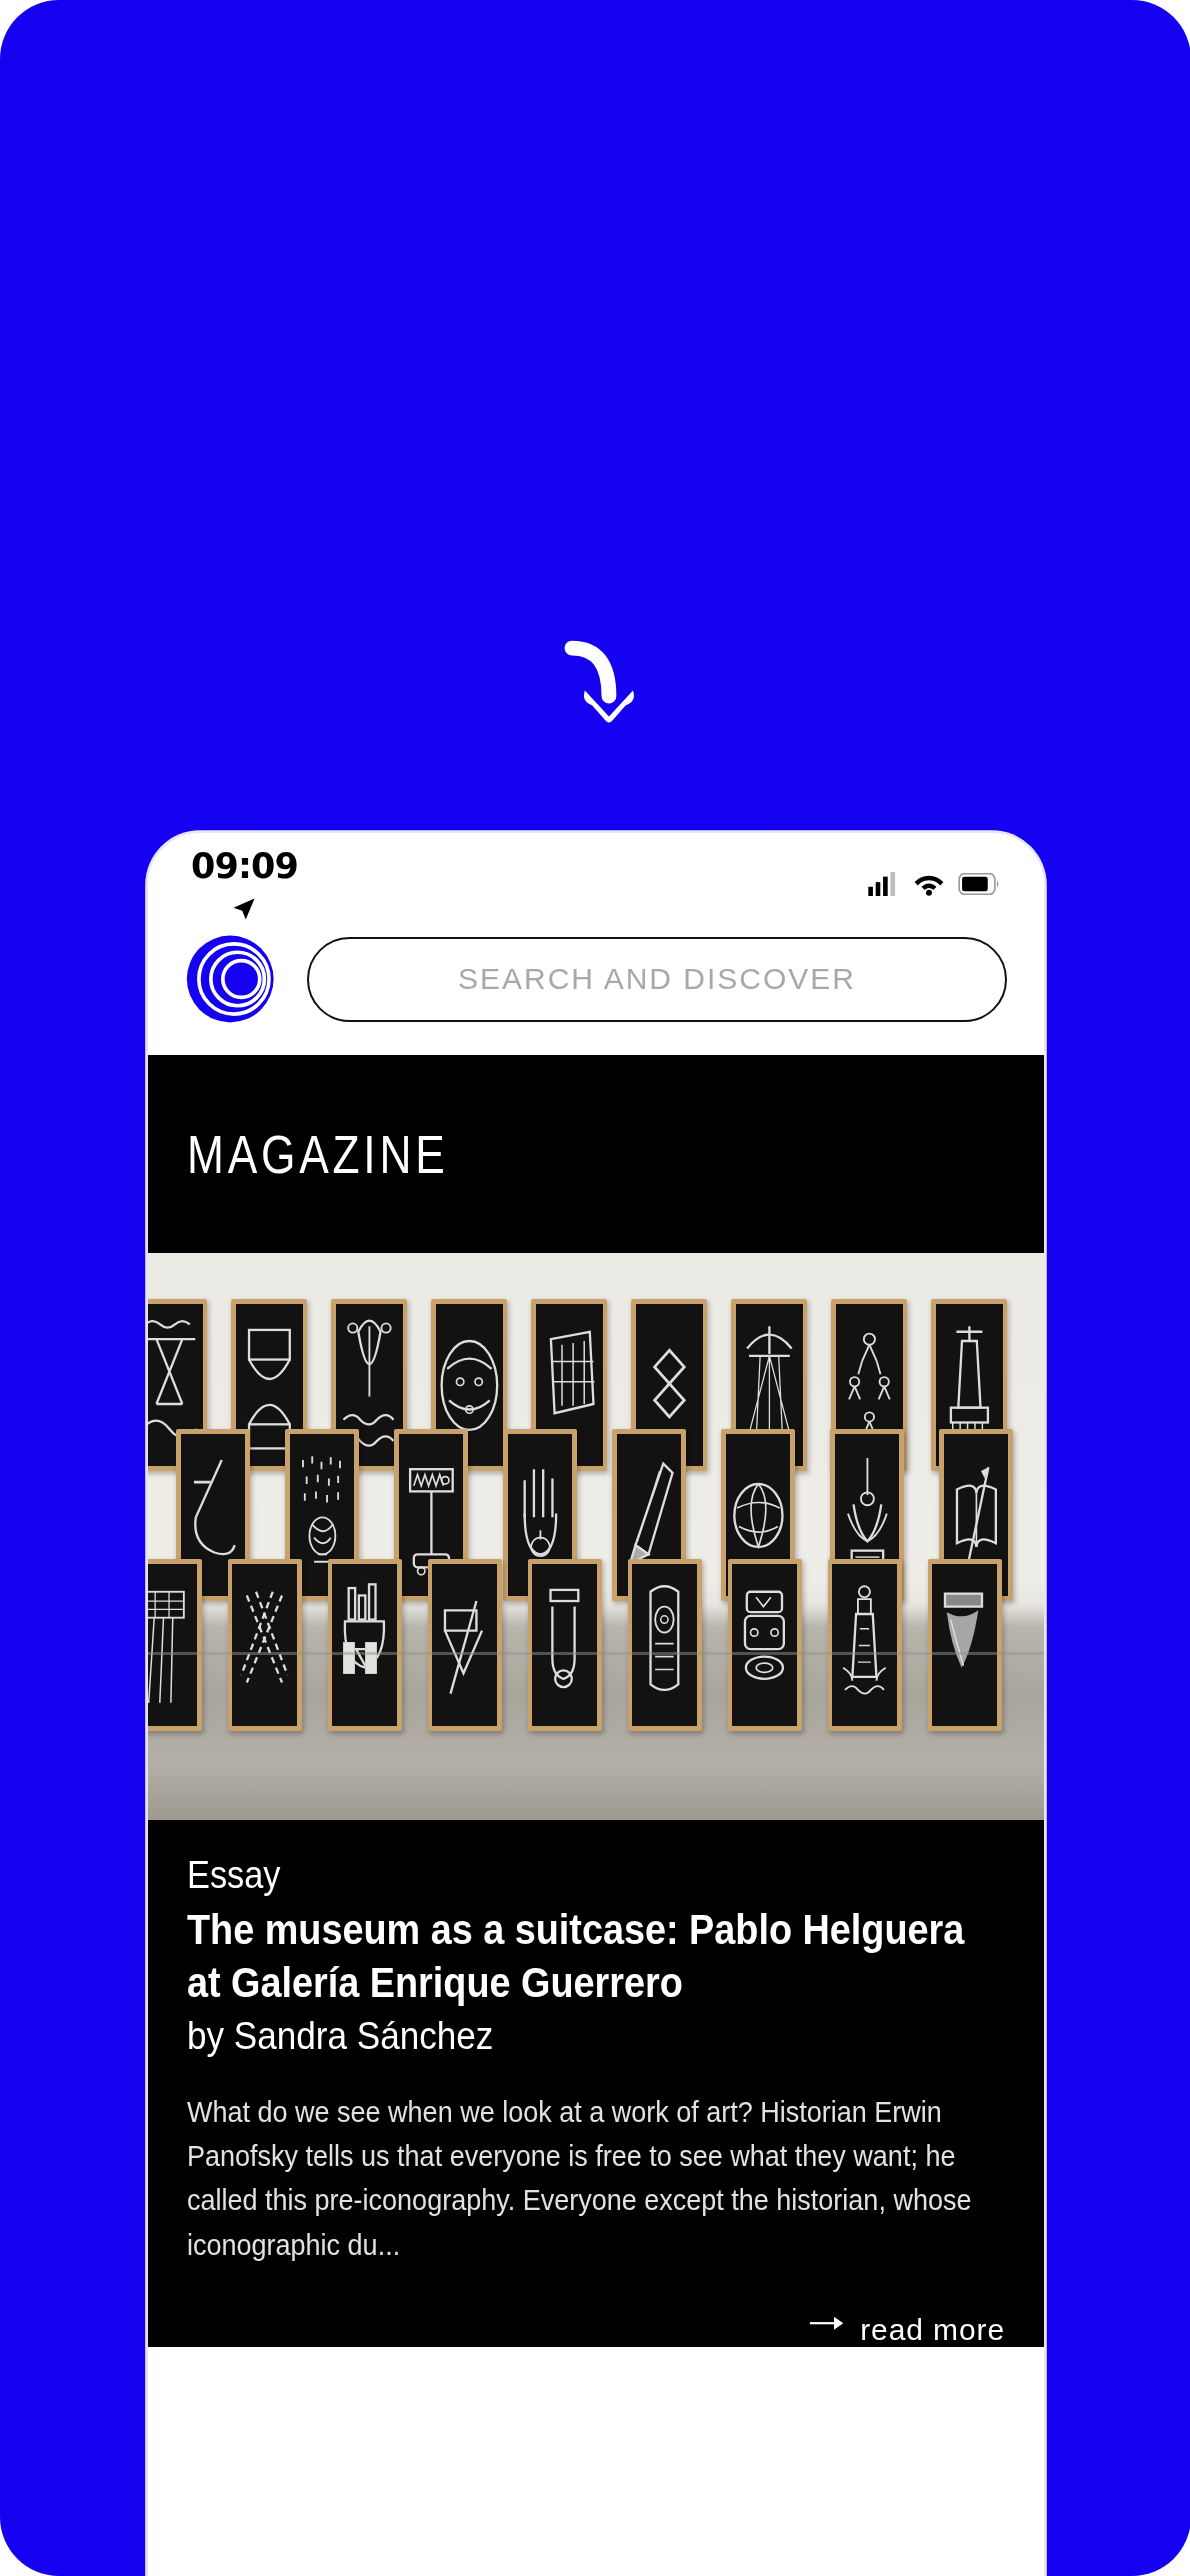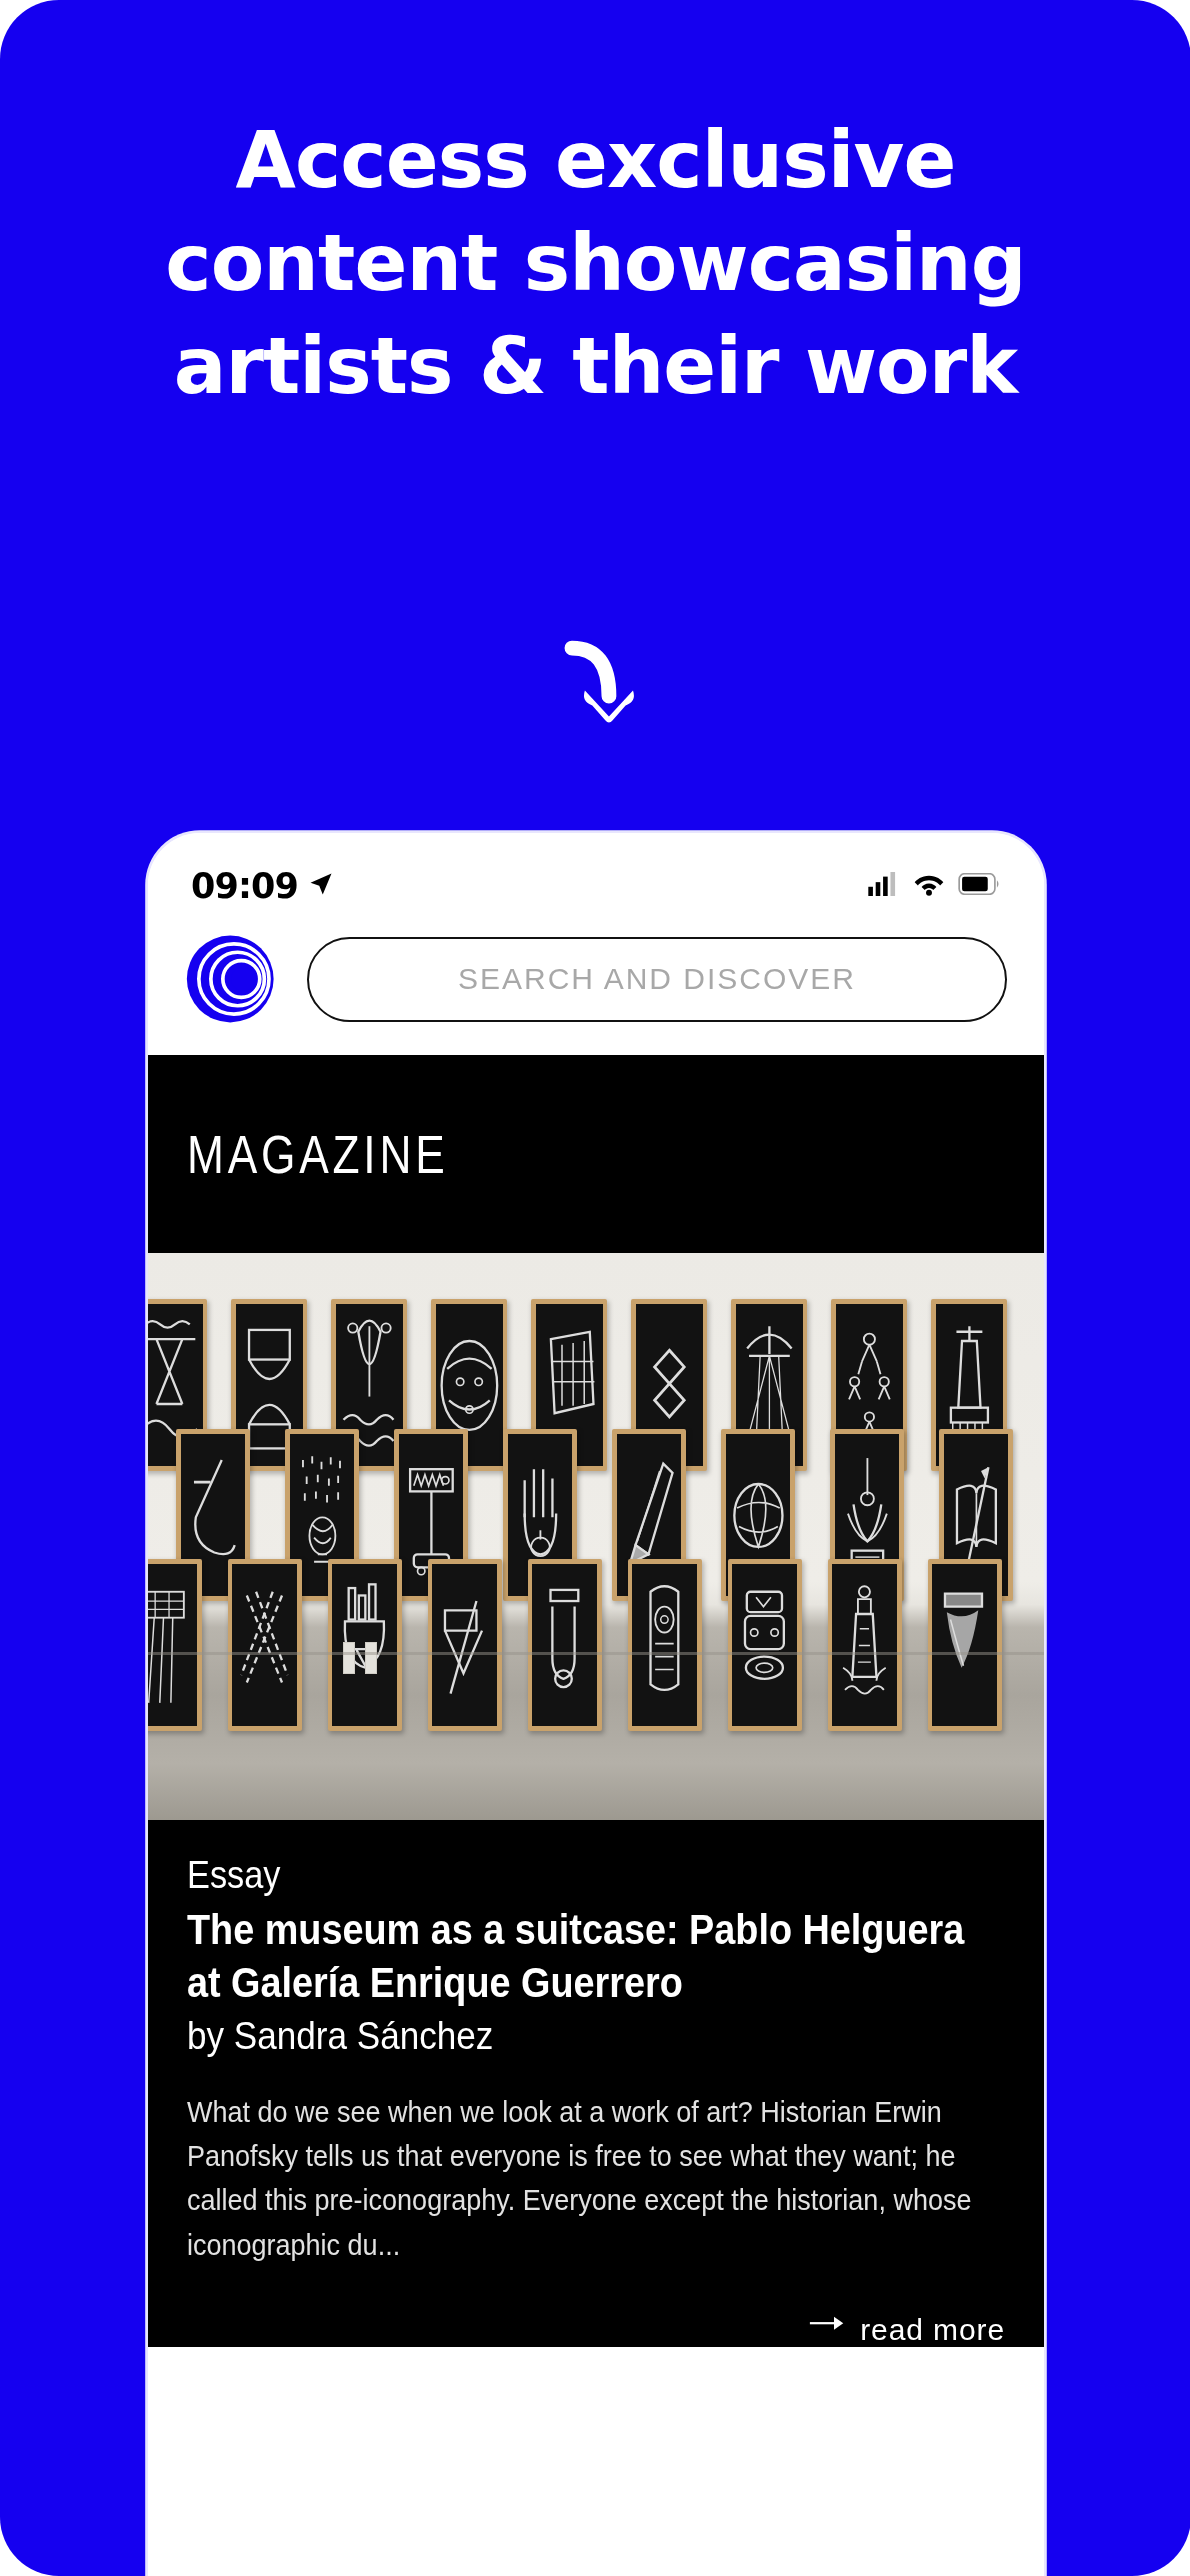--- a/index.html
+++ b/index.html
@@ -52,21 +52,21 @@
 
   
   #status-bar {
     position:relative;
     height:85px;
     background:#ffffff;
     display:flex; align-items:center;
     justify-content:space-between;
     padding:20.4px 43px 0 43px;
   }
-  #status-left { display:flex; align-items:center; gap:9.3px; }
+  #status-left { display:flex; align-items:center; gap:9.3px;flex-direction:column; }
   #status-time {
     font-family:"DejaVu Sans", sans-serif;
     font-size:35px; font-weight:600; color:#000;
     letter-spacing:-0.9px;
   }
   #status-right { display:flex; align-items:center; gap:13px; }
 
   
   #app-header {
     display:flex; align-items:center;
@@ -197,25 +197,20 @@
   #read-more-label {
     font-family:"Liberation Sans", sans-serif;
     font-size:30px; letter-spacing:0.9px; font-weight:400;
   }
 </style>
 </head>
 <body>
 
 <div id="promo-card">
 
-  <div id="headline">
-    <span class="hl-line">Access exclusive</span>
-    <span class="hl-line">content showcasing</span>
-    <span class="hl-line">artists &amp; their work</span>
-  </div>
 
   <div id="down-arrow">
     <svg width="111" height="121" viewBox="0 0 120 130">
       <path d="M 34 18 Q 74 18 74 70" stroke="#ffffff" stroke-width="16" fill="none" stroke-linecap="round"></path>
       <path d="M 48 64 L 74 92 L 100 64 Q 104 76 92 80 L 78 96 Q 74 101 70 96 L 56 80 Q 44 76 48 64 Z" fill="#ffffff"></path>
     </svg>
   </div>
 
   <div id="phone">
 

